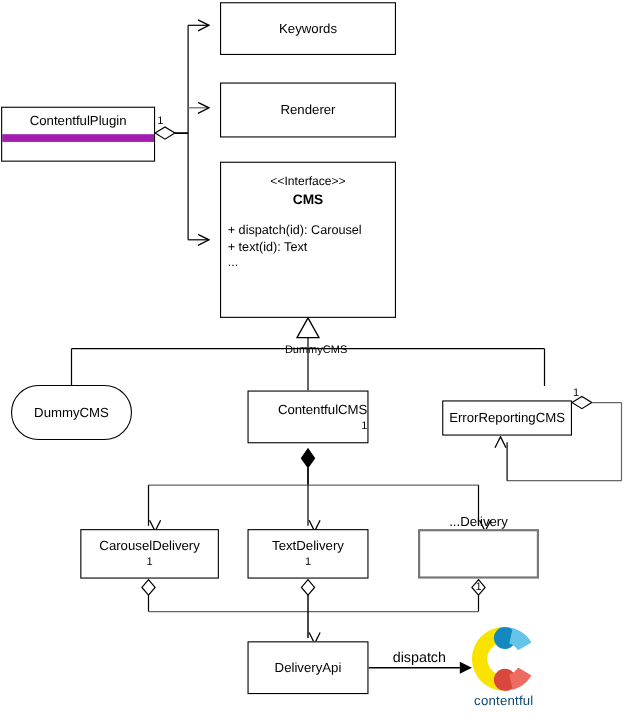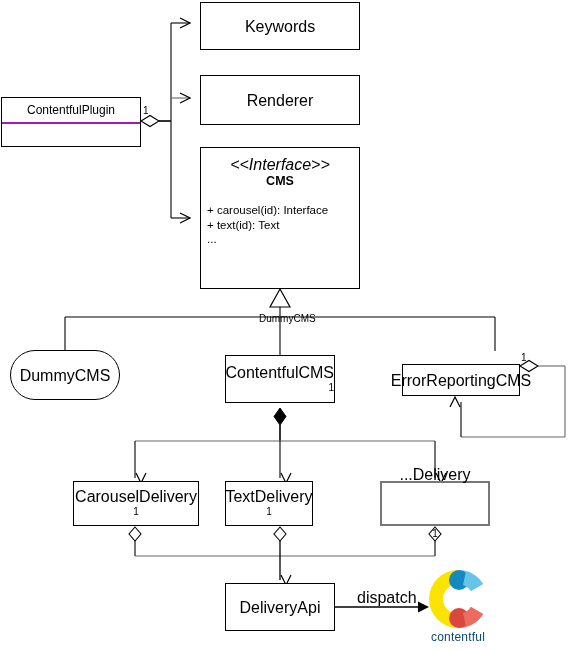--- a/index.html
+++ b/index.html
@@ -31,51 +31,50 @@
     position: absolute;
     box-sizing: border-box;
     background: #ffffff;
     border: 1px solid #000000;
     display: flex;
     flex-direction: column;
     align-items: center;
     justify-content: center;
   }
   .node .title {
-    font-size: 16px;
+    font-size: 12px;
     line-height: 15px;
     text-align: center;
     white-space: nowrap;
   }
   .node.thick {
     border: 2px solid #777777;
   }
   .node.compartmented {
     display: block;
     padding: 0;
   }
   .compartment-top {
     height: 24px;
-    border-bottom: 2px solid #a21caf;
+    border-bottom: 7px solid #a21caf;
     display: flex;
     align-items: center;
     justify-content: center;
     font-size: 12px;
   }
   .compartment-bottom {
     height: 25px;
   }
   .iface-head {
     text-align: center;
     padding-top: 9px;
     line-height: 16px;
   }
   .iface-stereo {
-    font-style: italic;
-    font-size: 16px;
+    font-size: 11px;
   }
   .iface-name {
     font-weight: bold;
     font-size: 12.5px;
   }
   .iface-ops {
     padding: 14px 0 0 6px;
     font-size: 11.5px;
     line-height: 14.5px;
     text-align: left;
@@ -216,21 +215,21 @@
   <div class="node" style="left:200px; top:75px; width:160px; height:50px;">
     <div class="title">Renderer</div>
   </div>
 
   <div class="node compartmented" style="left:200px; top:147px; width:160px; height:142px;">
     <div class="iface-head">
       <div class="iface-stereo">&lt;&lt;Interface&gt;&gt;</div>
       <div class="iface-name">CMS</div>
     </div>
     <div class="iface-ops">
-      <div>+ carousel(id): Interface</div>
+      <div>+ dispatch(id): Carousel</div>
       <div>+ text(id): Text</div>
       <div>...</div>
     </div>
   </div>
 
   <div class="edge-label" style="left:259px; top:313px;">DummyCMS</div>
 
   <div class="node" style="left:10px; top:350px; width:110px; height:50px;border-radius:25px;">
     <div class="title">DummyCMS</div>
   </div>
@@ -243,35 +242,35 @@
   <div class="node" style="left:402px; top:364px; width:118px; height:32px;">
     <div class="title">ErrorReportingCMS</div>
   </div>
   <div class="mult" style="left:521px; top:352px;">1</div>
 
   <div class="node" style="left:73px; top:481px; width:126px; height:45px;">
     <div class="title">CarouselDelivery</div>
     <div class="sub-mult">1</div>
   </div>
 
-  <div class="node" style="left:225px; top:481px; width:88px; height:45px;">
+  <div class="node" style="left:225px; top:481px; width:110px; height:45px;">
     <div class="title">TextDelivery</div>
     <div class="sub-mult">1</div>
   </div>
 
   <div class="node thick" style="left:380px; top:481px; width:110px; height:45px;gap:44px;">
     <div class="title">...Delivery</div>
     <div class="sub-mult">1</div>
   </div>
 
   <div class="node" style="left:225px; top:583px; width:110px; height:48px;">
     <div class="title">DeliveryApi</div>
   </div>
 
-  <div class="edge-label" style="left:357px; top:592px; font-size:16px;">dispatch</div>
+  <div class="edge-label" style="left:357px; top:592px; font-size:13px;">dispatch</div>
 
   <svg id="logo" viewBox="0 0 70 66">
 
     <path d="M 35,4
              A 29,29 0 0 0 35,62
              L 35,48
              A 15,15 0 0 1 35,18
              Z" fill="#FAE300"></path>
 
     <path d="M 35,4

